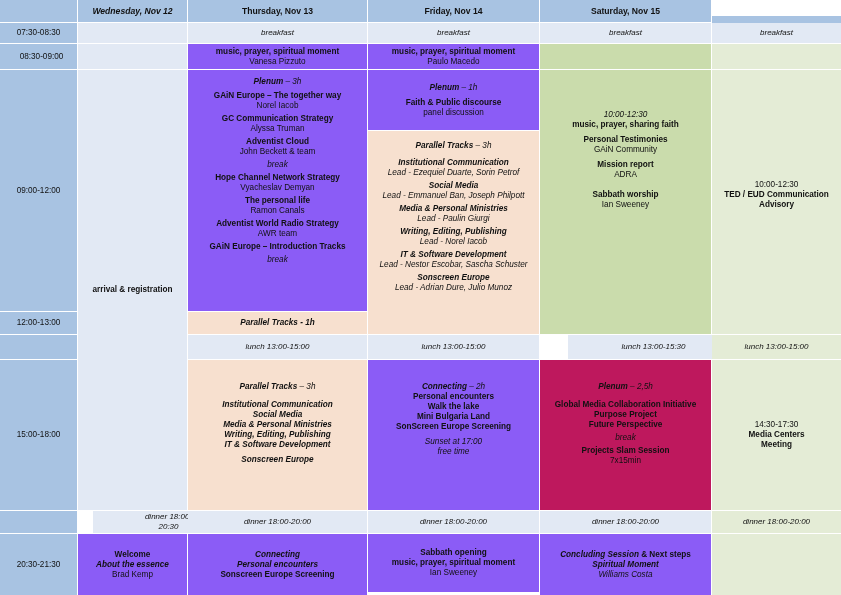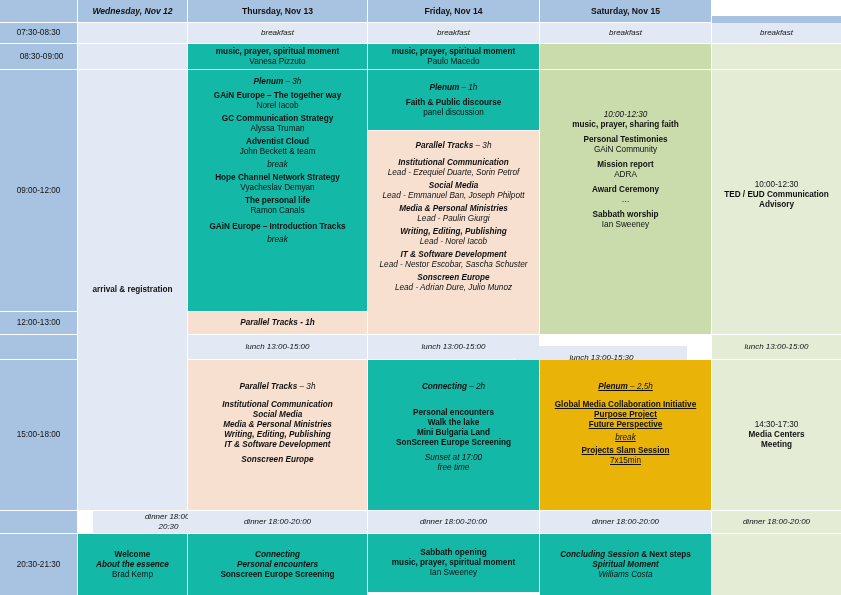--- a/index.html
+++ b/index.html
@@ -34,22 +34,22 @@
     font-size:8.6px;
     color:#111111;
   }
   .timecell{
     background:#a8c3e2;
     font-size:8.2px;
     color:#111111;
     justify-content:center;
   }
   .blue-pale{background:#e2e9f4;}
-  .blue-mid{background:#14b8a6;}
-  .blue-strong{background:#eab308;text-decoration:underline;}
+  .blue-mid{background:#8b5cf6;}
+  .blue-strong{background:#be185d;}
   .peach{background:#f7e0cf;}
   .green-mid{background:#cadcac;}
   .green-pale{background:#e4ecd6;}
   .meal{
     font-style:italic;
     font-size:8px;
   }
   .stack{
     display:flex;flex-direction:column;align-items:center;justify-content:center;
     width:100%;
@@ -152,20 +152,24 @@
     <div class="stack">
         <span class="ln ttl">Hope Channel Network Strategy</span>
         <span class="ln">Vyacheslav Demyan</span>
       </div>
     <div class="sp2"></div>
     <div class="stack">
         <span class="ln ttl">The personal life</span>
         <span class="ln">Ramon Canals</span>
       </div>
     <div class="sp2"></div>
+    <div class="stack">
+        <span class="ln ttl">Adventist World Radio Strategy</span>
+        <span class="ln">AWR team</span>
+      </div>
     <div class="sp2"></div>
     <div class="stack">
         <span class="ln ttl">GAiN Europe – Introduction Tracks</span>
       </div>
     <div class="sp2"></div>
     <div class="stack">
         <span class="ln ital">break</span>
       </div>
   </div>
 
@@ -219,24 +223,20 @@
     <div class="stack">
         <span class="ln ttl">Personal Testimonies</span>
         <span class="ln">GAiN Community</span>
       </div>
     <div class="sp"></div>
     <div class="stack">
         <span class="ln ttl">Mission report</span>
         <span class="ln">ADRA</span>
       </div>
     <div class="sp"></div>
-    <div class="stack">
-        <span class="ln ttl">Award Ceremony</span>
-        <span class="ln">…</span>
-      </div>
     <div class="sp"></div>
     <div class="stack">
         <span class="ln ttl">Sabbath worship</span>
         <span class="ln">Ian Sweeney</span>
       </div>
   </div>
 
   <div class="cell green-pale" style="left:712px;top:70px;width:129px;height:264px;justify-content:flex-start;padding-top:110px;">
     <span class="ln">10:00-12:30</span>
     <span class="ln ttl">TED / EUD Communication</span>
@@ -244,21 +244,21 @@
   </div>
 
   <div class="cell timecell" style="left:0;top:335px;width:77px;height:24px;"></div>
   <div class="cell blue-pale" style="left:78px;top:335px;width:109px;height:24px;"></div>
   <div class="cell blue-pale meal" style="left:188px;top:335px;width:179px;height:24px;">
       <span class="ln">lunch 13:00-15:00</span>
     </div>
   <div class="cell blue-pale meal" style="left:368px;top:335px;width:171px;height:24px;">
       <span class="ln">lunch 13:00-15:00</span>
     </div>
-  <div class="cell blue-pale meal" style="left:516px;top:335px;width:171px;height:24px;margin-top:11px;">
+  <div class="cell blue-pale meal" style="left:568px;top:335px;width:171px;height:24px;">
       <span class="ln">lunch 13:00-15:30</span>
     </div>
   <div class="cell green-pale meal" style="left:712px;top:335px;width:129px;height:24px;">
       <span class="ln">lunch 13:00-15:00</span>
     </div>
 
   <div class="cell timecell" style="left:0;top:360px;width:77px;height:150px;">
       <span class="ln">15:00-18:00</span>
     </div>
 
@@ -267,21 +267,21 @@
     <span class="ln bi">Institutional Communication</span>
     <span class="ln bi">Social Media</span>
     <span class="ln bi">Media &amp; Personal Ministries</span>
     <span class="ln bi">Writing, Editing, Publishing</span>
     <span class="ln bi">IT &amp; Software Development</span>
     <div class="sp"></div>
     <span class="ln bi">Sonscreen Europe</span>
   </div>
 
   <div class="cell blue-mid" style="left:368px;top:360px;width:171px;height:150px;justify-content:flex-start;padding-top:22px;">
-    <span class="ln" style="margin-bottom:16px;"><b class="bi">Connecting</b> <i>– 2h</i></span>
+    <span class="ln" style="margin-bottom:0;"><b class="bi">Connecting</b> <i>– 2h</i></span>
     <span class="ln ttl">Personal encounters</span>
     <span class="ln ttl">Walk the lake</span>
     <span class="ln ttl">Mini Bulgaria Land</span>
     <span class="ln ttl">SonScreen Europe Screening</span>
     <div class="sp"></div>
     <span class="ln ital">Sunset at 17:00</span>
     <span class="ln ital">free time</span>
   </div>
 
   <div class="cell blue-strong" style="left:540px;top:360px;width:171px;height:150px;justify-content:flex-start;padding-top:22px;">

